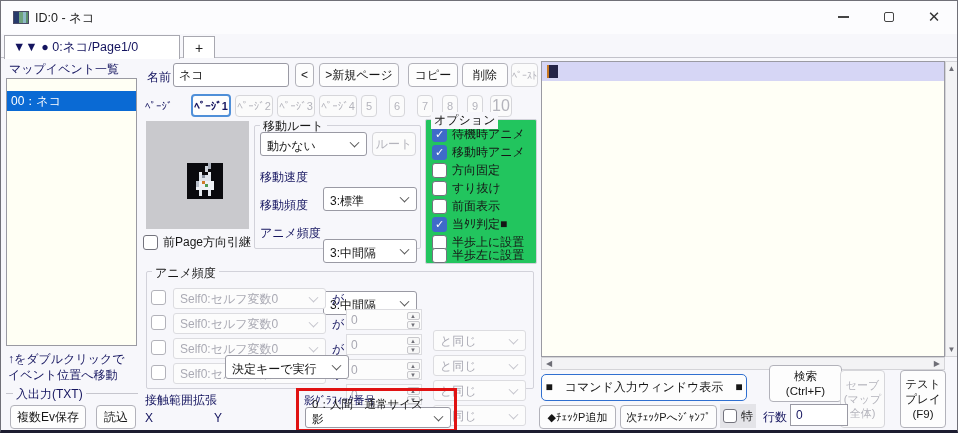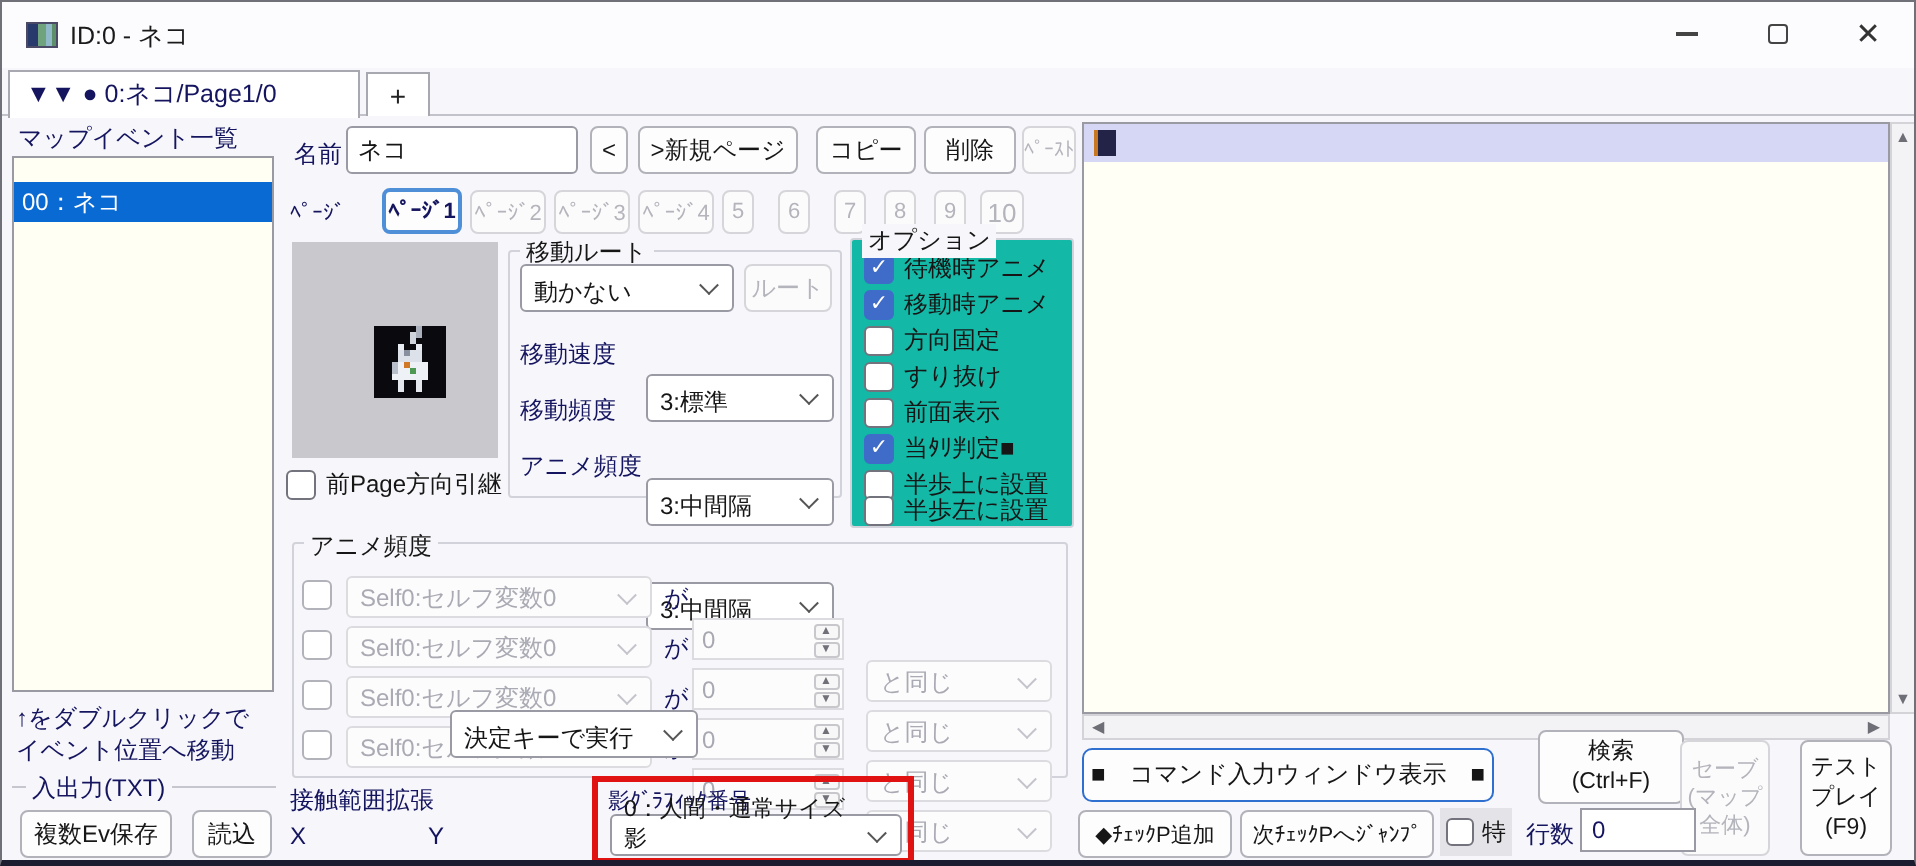--- a/index.html
+++ b/index.html
@@ -122,21 +122,21 @@
   <div class="abs lbl" style="left:144px;top:99px;font-size:11px;">ﾍﾟｰｼﾞ</div>
   <div class="abs btn" style="left:190px;top:93px;width:40px;height:23px;border:2px solid #4f8fd8;color:#14145f;font-weight:bold;font-size:11px;">ﾍﾟｰｼﾞ1</div>
   <div class="abs btn disabled" style="left:234px;top:94px;width:38px;height:22px;font-size:11px;">ﾍﾟｰｼﾞ2</div>
   <div class="abs btn disabled" style="left:276px;top:94px;width:38px;height:22px;font-size:11px;">ﾍﾟｰｼﾞ3</div>
   <div class="abs btn disabled" style="left:318px;top:94px;width:38px;height:22px;font-size:11px;">ﾍﾟｰｼﾞ4</div>
   <div class="abs btn disabled" style="left:360px;top:94px;width:16px;height:22px;font-size:11px;">5</div>
   <div class="abs btn disabled" style="left:388px;top:94px;width:16px;height:22px;font-size:11px;">6</div>
   <div class="abs btn disabled" style="left:416px;top:94px;width:16px;height:22px;font-size:11px;">7</div>
   <div class="abs btn disabled" style="left:441px;top:94px;width:16px;height:22px;font-size:11px;">8</div>
   <div class="abs btn disabled" style="left:466px;top:94px;width:16px;height:22px;font-size:11px;">9</div>
-  <div class="abs btn disabled" style="left:489px;top:94px;width:22px;height:22px;font-size:13px;text-align:center;">10</div>
+  <div class="abs btn disabled" style="left:489px;top:94px;width:22px;height:22px;font-size:16px;text-align:center;">10</div>
 
   <div class="abs" style="left:145px;top:120px;width:103px;height:108px;background:#c9c9cd;">
     <div class="abs" style="left:41px;top:42px;width:36px;height:36px;background:#0a0a0e;">
       <svg width="36" height="36" viewBox="0 0 12 12" style="image-rendering:pixelated">
         <rect x="6" y="1" width="1" height="2" fill="#cfd4dc"></rect>
           <rect x="7" y="0" width="1" height="2" fill="#aab0bc"></rect>
         <rect x="4" y="3" width="1" height="1" fill="#e8ecf2"></rect>
           <rect x="7" y="3" width="1" height="1" fill="#e8ecf2"></rect>
         <rect x="4" y="4" width="4" height="2" fill="#dde2ea"></rect>
         <rect x="5" y="4" width="1" height="1" fill="#8890a0"></rect>
@@ -170,21 +170,21 @@
   <div class="abs dd" style="left:322px;top:190px;width:94px;height:24px;">
     <span>3:中間隔</span>
       <span class="chev"></span>
   </div>
   <div class="abs lbl" style="left:259px;top:224px;">アニメ頻度</div>
   <div class="abs dd" style="left:322px;top:218px;width:94px;height:24px;">
     <span>3:中間隔</span>
       <span class="chev"></span>
   </div>
 
-  <div class="abs group" style="left:424px;top:118px;width:112px;height:145px;background:#14b8a6;">
+  <div class="abs group" style="left:424px;top:118px;width:112px;height:145px;background:#22c55e;">
     <div class="optrow" style="top:6px;">
         <span class="cb checked"></span>
         <span>待機時アニメ</span>
       </div>
     <div class="optrow" style="top:24px;">
         <span class="cb checked"></span>
         <span>移動時アニメ</span>
       </div>
     <div class="optrow" style="top:42px;">
         <span class="cb"></span>

